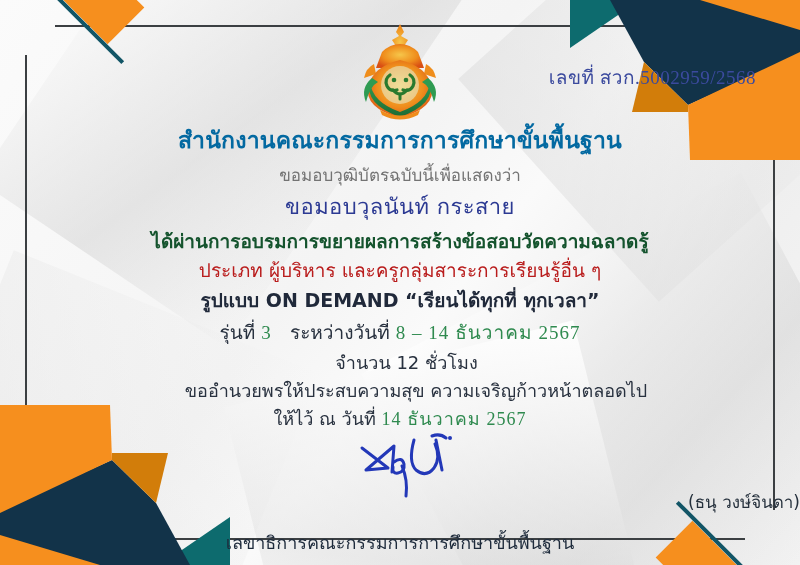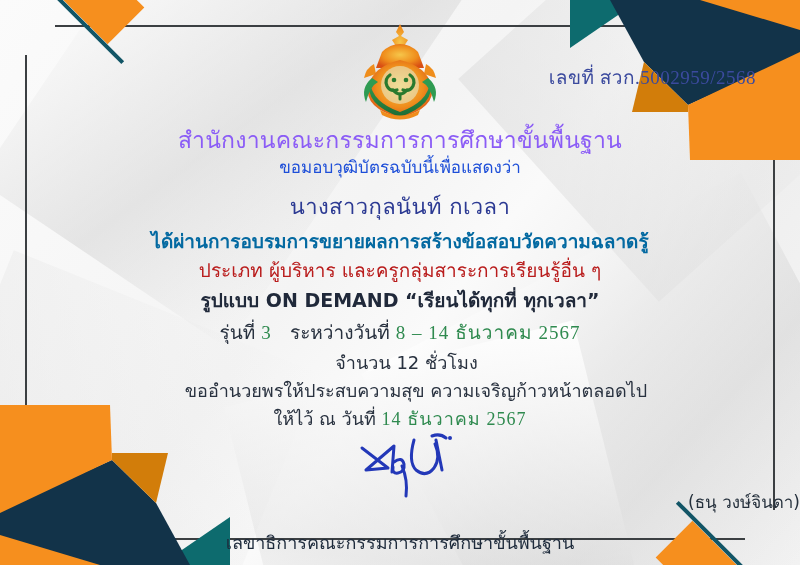--- a/index.html
+++ b/index.html
@@ -129,46 +129,46 @@
     transform: translateX(-50%);
     width: 96px;
     height: 100px;
   }
 
   .org-name {
     position: absolute;
     left: 0; right: 0;
     top: 122px;
     font-size: 23px;
-    font-weight: normal;
-    color: #8b5cf6;
+    font-weight: bold;
+    color: #0369a1;
     letter-spacing: 0.2px;
   }
   .sub-line {
     position: absolute;
     left: 0; right: 0;
-    top: 153px;
+    top: 161px;
     font-size: 17px;
-    color: #1d4ed8;
+    color: #737373;
   }
   .recipient {
     position: absolute;
     left: 0; right: 0;
     top: 189px;
     font-size: 22px;
     color: #2c3a93;
     letter-spacing: 0.4px;
   }
   .line-passed {
     position: absolute;
     left: 0; right: 0;
     top: 226px;
     font-size: 19px;
     font-weight: bold;
-    color: #0369a1;
+    color: #14532d;
   }
   .line-category {
     position: absolute;
     left: 0; right: 0;
     top: 255px;
     font-size: 19px;
     color: #b91c1c;
   }
   .line-format {
     position: absolute;
@@ -338,21 +338,21 @@
         <path d="M48 72 v5" stroke="#2a7a2e" stroke-width="3" stroke-linecap="round"></path>
 
         <path d="M28 88 Q48 99 68 88 L66 93 Q48 102 30 93 Z" fill="#ef8d1c"></path>
       </svg>
     </div>
 
     <div class="org-name">สำนักงานคณะกรรมการการศึกษาขั้นพื้นฐาน</div>
 
     <div class="sub-line">ขอมอบวุฒิบัตรฉบับนี้เพื่อแสดงว่า</div>
 
-    <div class="recipient">นางสาวกุลนันท์  กเวลา</div>
+    <div class="recipient">ขอมอบวุลนันท์  กระสาย</div>
 
     <div class="line-passed">ได้ผ่านการอบรมการขยายผลการสร้างข้อสอบวัดความฉลาดรู้</div>
 
     <div class="line-category">ประเภท  ผู้บริหาร  และครูกลุ่มสาระการเรียนรู้อื่น  ๆ</div>
 
     <div class="line-format">รูปแบบ ON DEMAND “เรียนได้ทุกที่ ทุกเวลา”</div>
 
     <div class="line-batch">
       <span>รุ่นที่</span>
       <span class="green">3</span>

